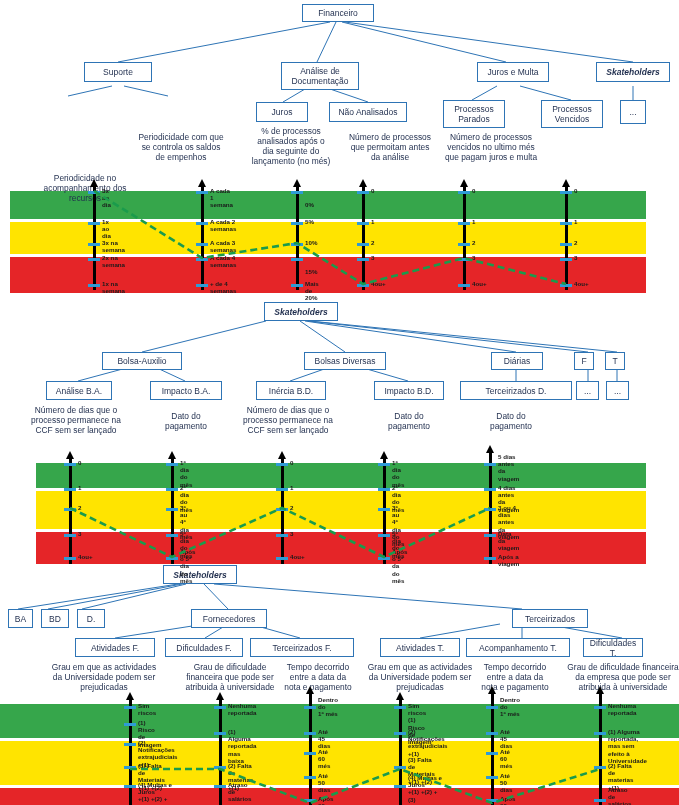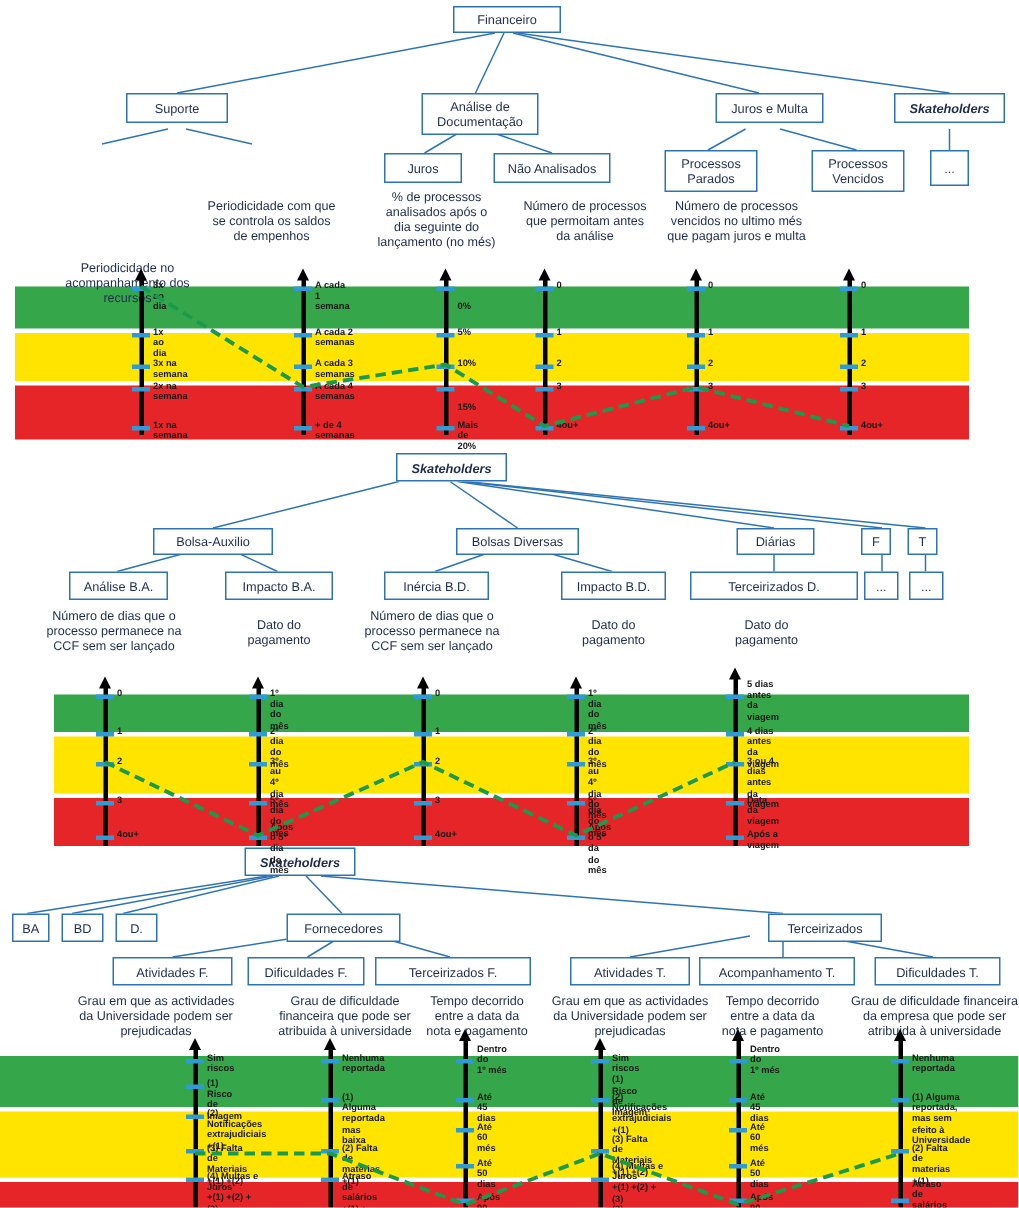--- a/index.html
+++ b/index.html
@@ -396,21 +396,21 @@
   <div class="node" style="left:41px;top:49px;width:28px;height:19px;">BD</div>
   <div class="node" style="left:77px;top:49px;width:28px;height:19px;">D.</div>
   <div class="node" style="left:191px;top:49px;width:76px;height:19px;">Fornecedores</div>
   <div class="node" style="left:512px;top:49px;width:76px;height:19px;">Terceirizados</div>
 
   <div class="node" style="left:75px;top:78px;width:80px;height:19px;">Atividades F.</div>
   <div class="node" style="left:165px;top:78px;width:78px;height:19px;">Dificuldades F.</div>
   <div class="node" style="left:250px;top:78px;width:104px;height:19px;">Terceirizados F.</div>
   <div class="node" style="left:380px;top:78px;width:80px;height:19px;">Atividades T.</div>
   <div class="node" style="left:466px;top:78px;width:104px;height:19px;">Acompanhamento T.</div>
-  <div class="node" style="left:583px;top:78px;width:84px;height:19px;">Dificuldades T.</div>
+  <div class="node" style="left:583px;top:78px;width:60px;height:19px;">Dificuldades T.</div>
 
   <div class="caption" style="left:28px;top:102px;width:152px;">Grau em que as actividades
 da Universidade podem ser
 prejudicadas</div>
   <div class="caption" style="left:170px;top:102px;width:120px;">Grau de dificuldade
 financeira que pode ser
 atribuida à universidade</div>
   <div class="caption" style="left:265px;top:102px;width:106px;">Tempo decorrido
 entre a data da
 nota e pagamento</div>

